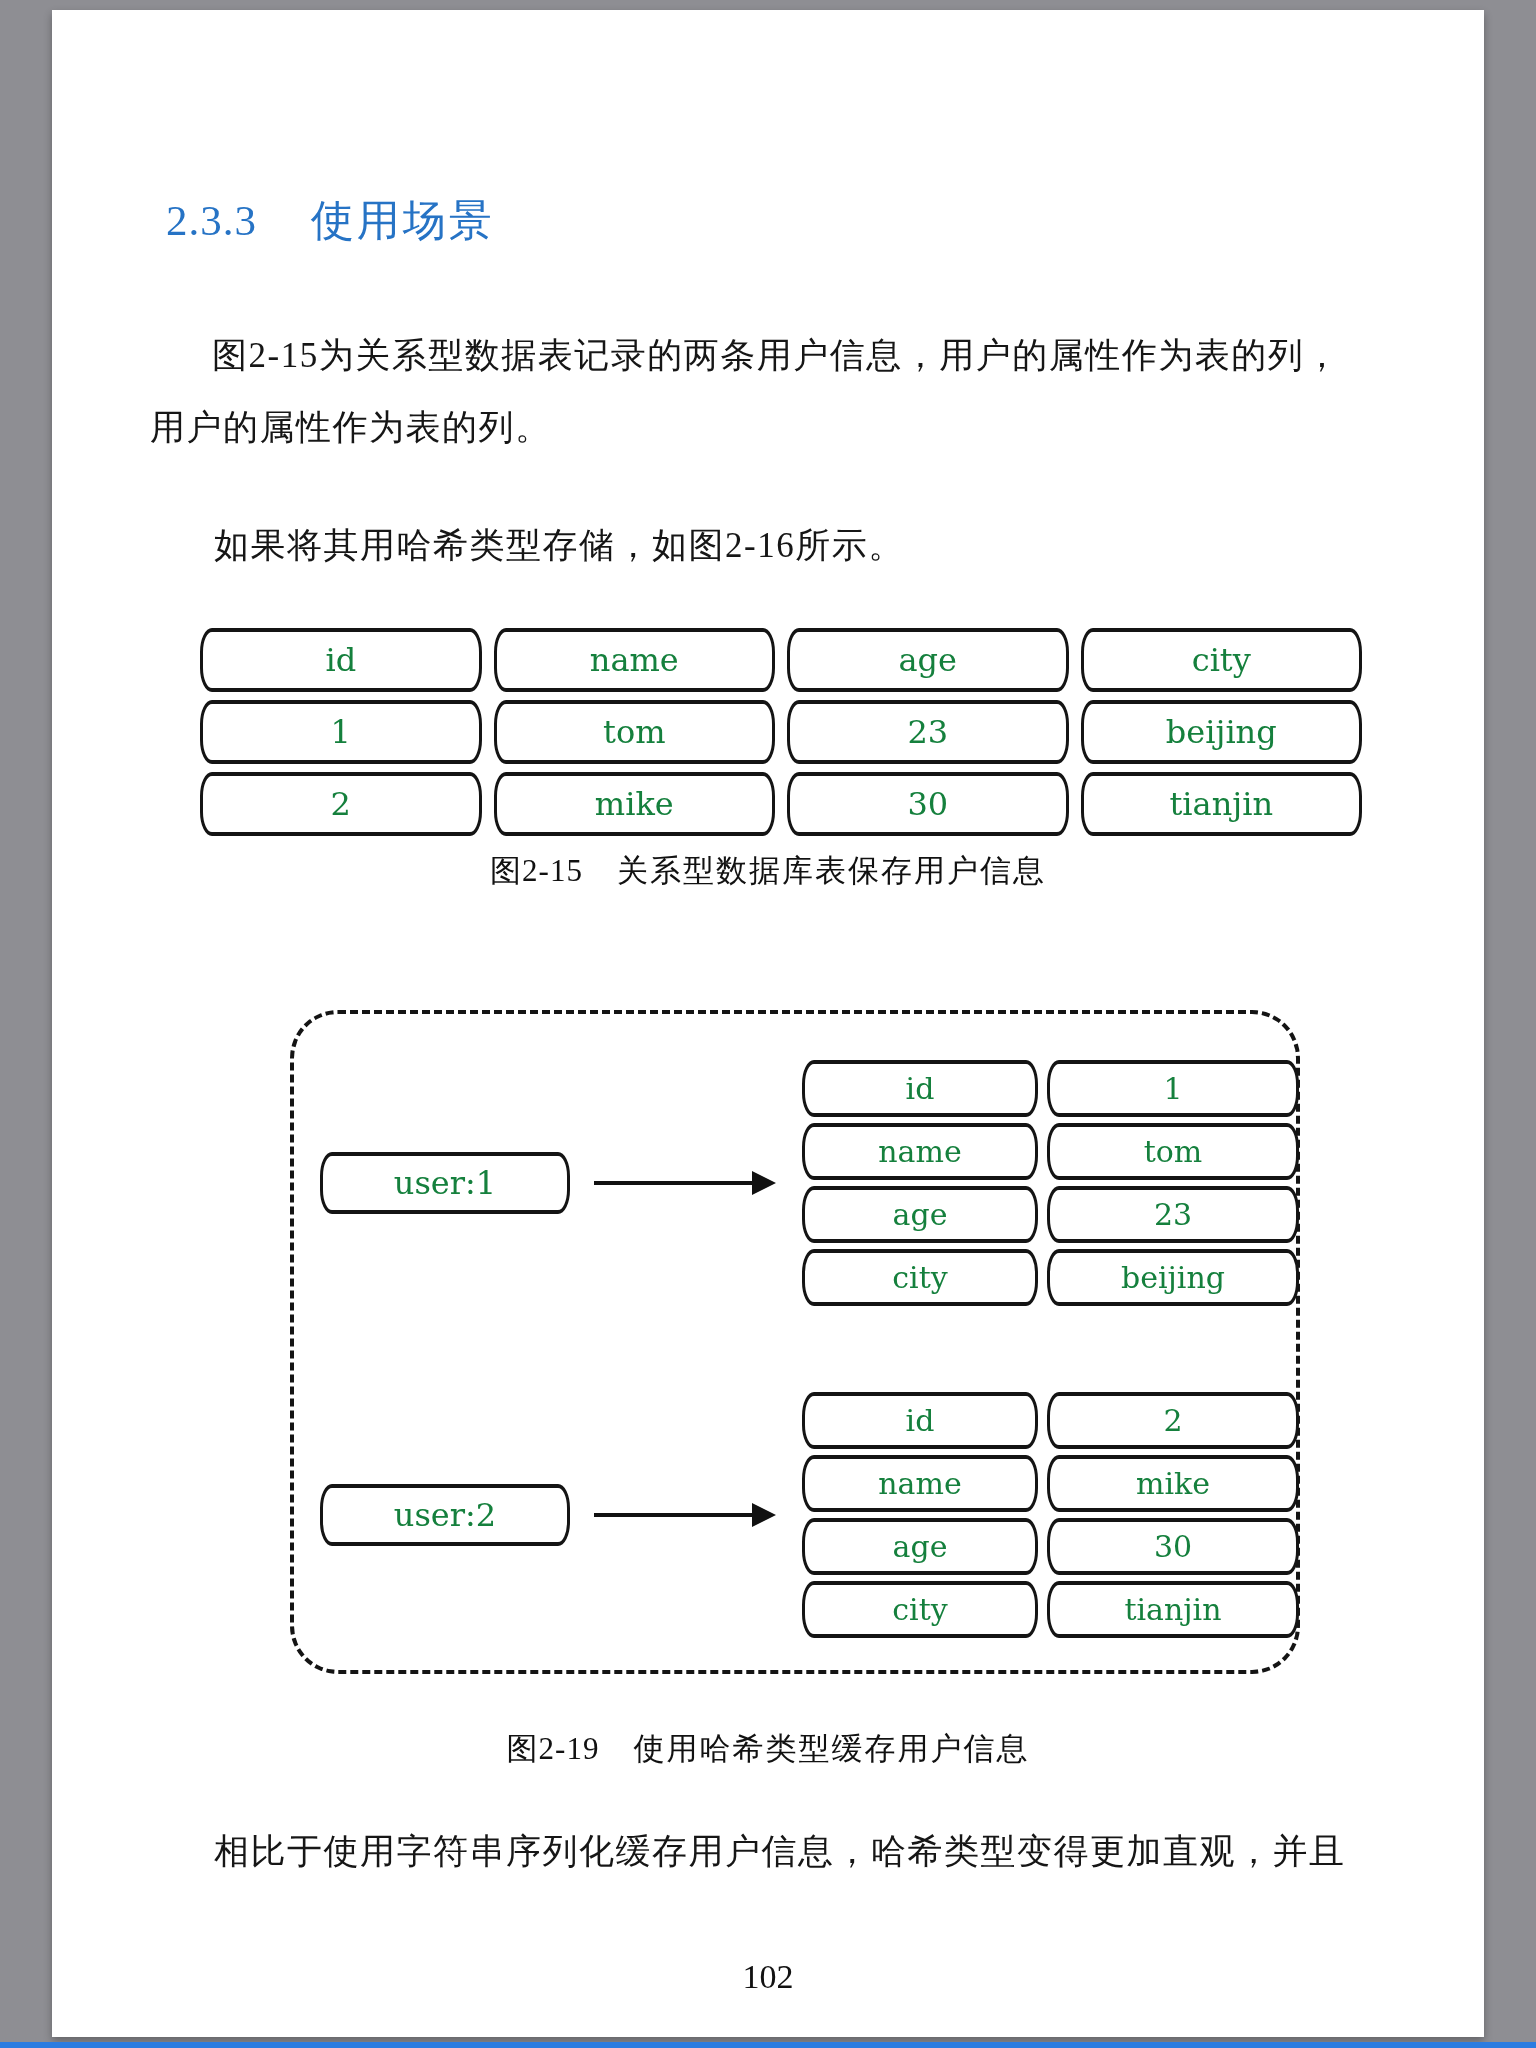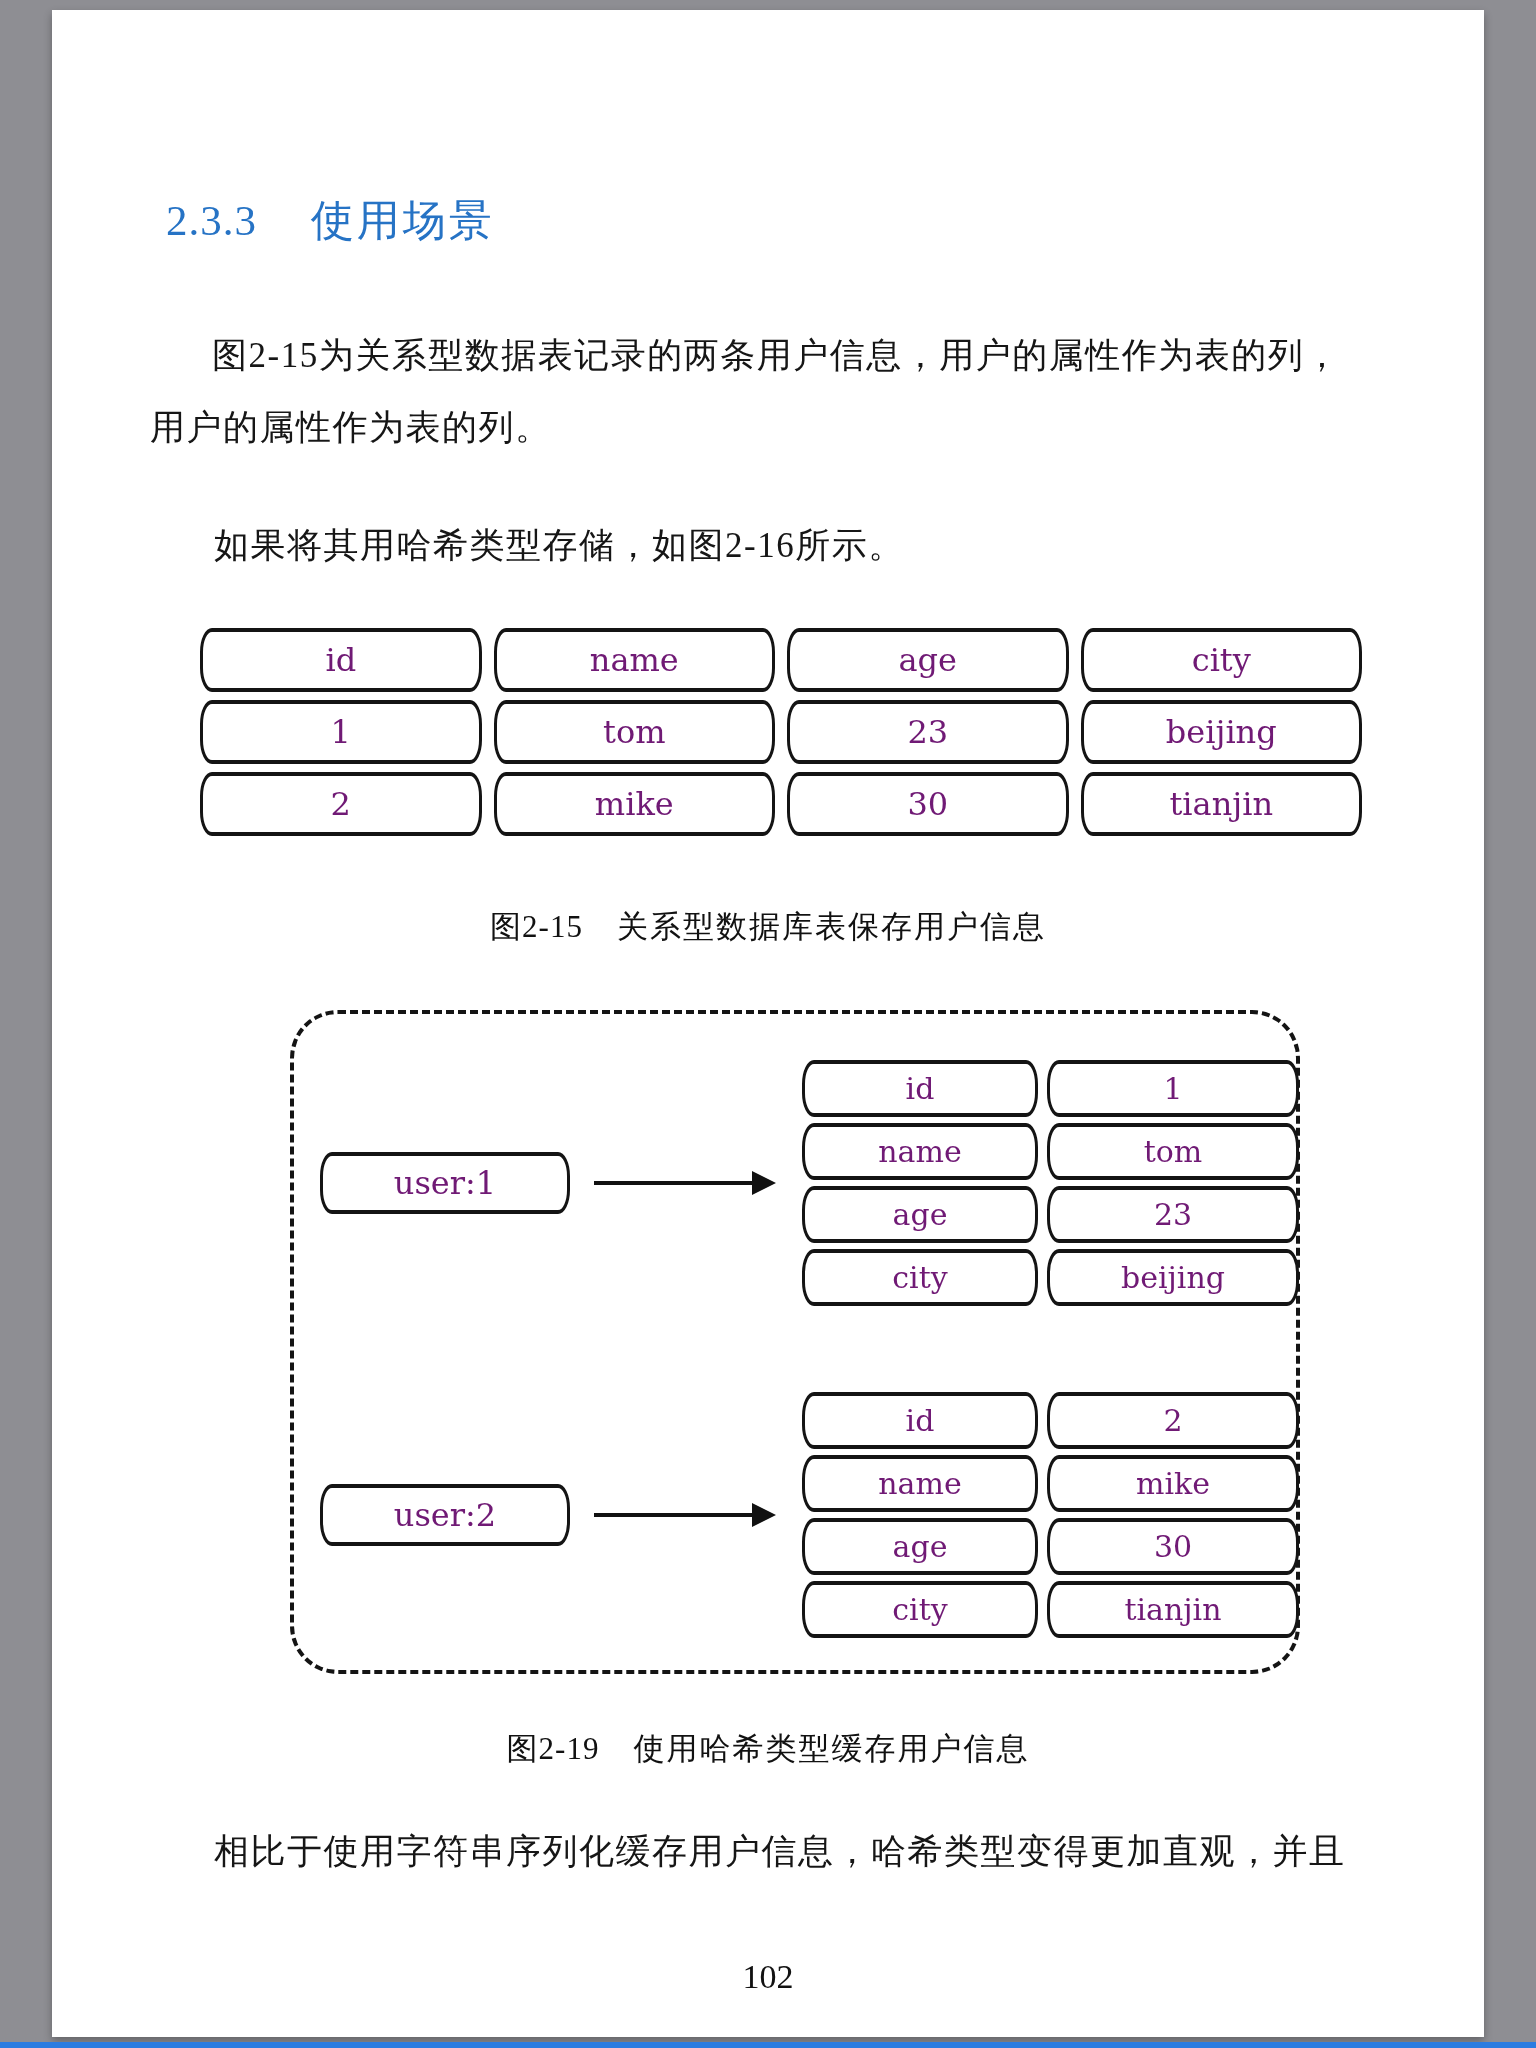--- a/index.html
+++ b/index.html
@@ -40,21 +40,21 @@
   }
 
   
   .hcell {
     background:#ffffff;
     border:3px solid #141414;
     border-top-width:4px; border-bottom-width:4px;
     border-radius:12px / 24px;
     display:flex; align-items:center; justify-content:center;
     font-family:"DejaVu Serif","Liberation Serif",serif;
-    color:#701a75;
+    color:#15803d;
   }
 
   
   .fig15 {
     position:absolute; left:148px; top:618px; width:1162px;
     display:grid; grid-template-columns:repeat(4,1fr);
     grid-auto-rows:64px; gap:8px 12px;
   }
   .fig15 .hcell { font-size:32px; }
 
@@ -115,21 +115,21 @@
       <div class="hcell">tom</div>
       <div class="hcell">23</div>
       <div class="hcell">beijing</div>
 
       <div class="hcell">2</div>
       <div class="hcell">mike</div>
       <div class="hcell">30</div>
       <div class="hcell">tianjin</div>
     </div>
 
-    <div class="caption" style="top:896px;">
+    <div class="caption" style="top:840px;">
       <span class="cap-label">图2-15</span><span>关系型数据库表保存用户信息</span>
     </div>
 
     <div class="fig16">
 
       <div class="entry" style="top:46px;">
         <div class="hcell keybox">
           <span>user:1</span>
         </div>
         <div class="arrow"></div>

